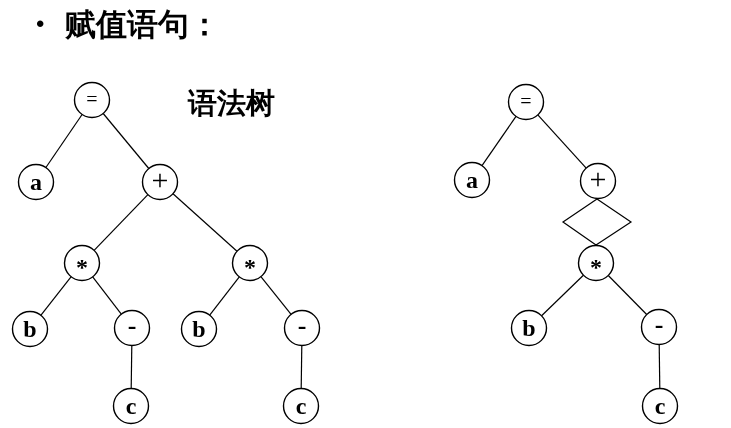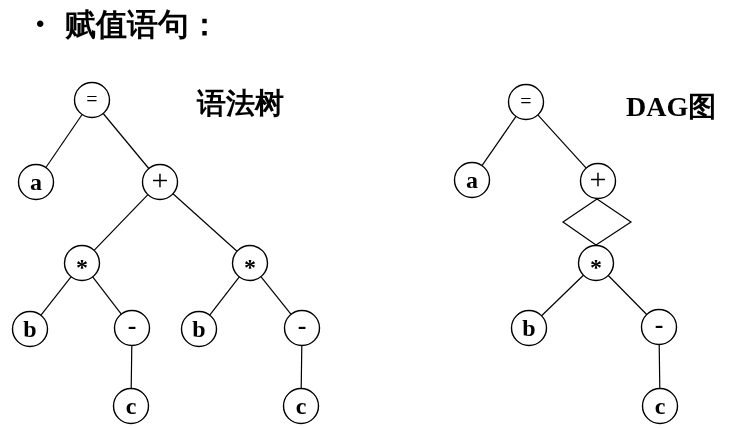--- a/index.html
+++ b/index.html
@@ -27,35 +27,34 @@
     position: absolute; left: 237px; top: 7px;
     font-size: 29px; font-weight: normal;
     font-family: "Liberation Serif", serif;
   }
   .tree-label {
     position: absolute;
     font-size: 29px; font-weight: bold;
     font-family: "Liberation Sans", sans-serif;
     white-space: nowrap;
   }
-  #label-syntax { left: 197px; top: 84px; }
+  #label-syntax { left: 188px; top: 84px; }
   #label-dag   { left: 626px; top: 88px; font-size: 28px; font-family: "Liberation Serif", serif; }
   #diagram { position: absolute; left: 0; top: 0; }
 </style>
 </head>
 <body>
 
 <div class="slide">
   <div class="title-row">
     <span class="bullet">•</span>
     <span class="title-zh">赋值语句：</span>
   </div>
 
   <div class="tree-label" id="label-syntax">语法树</div>
-  <div class="tree-label" id="label-dag">DAG图</div>
 
   <svg id="diagram" width="731" height="428" viewBox="0 0 731 428" xmlns="http://www.w3.org/2000/svg">
       <g>
         <line x1="82.1" y1="114.5" x2="45.9" y2="167.5" stroke="#000000" stroke-width="1.2"></line>
         <line x1="103.2" y1="113.5" x2="148.8" y2="168.5" stroke="#000000" stroke-width="1.2"></line>
         <line x1="147.9" y1="194.6" x2="94.1" y2="250.4" stroke="#000000" stroke-width="1.2"></line>
         <line x1="173.0" y1="193.7" x2="237.0" y2="251.3" stroke="#000000" stroke-width="1.2"></line>
         <line x1="71.2" y1="276.7" x2="40.8" y2="315.3" stroke="#000000" stroke-width="1.2"></line>
         <line x1="92.7" y1="276.9" x2="121.3" y2="314.1" stroke="#000000" stroke-width="1.2"></line>
         <line x1="131.8" y1="345.5" x2="131.2" y2="388.5" stroke="#000000" stroke-width="1.2"></line>

